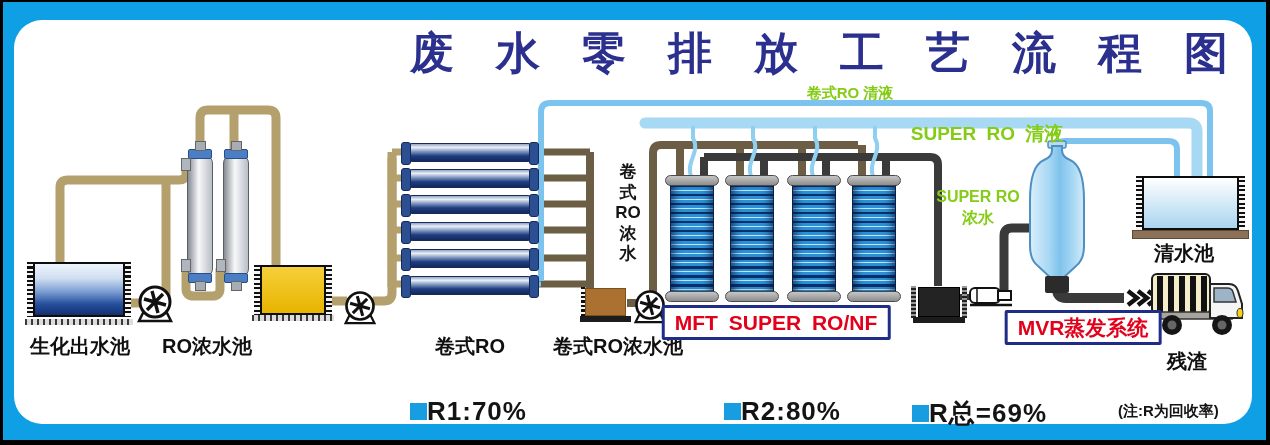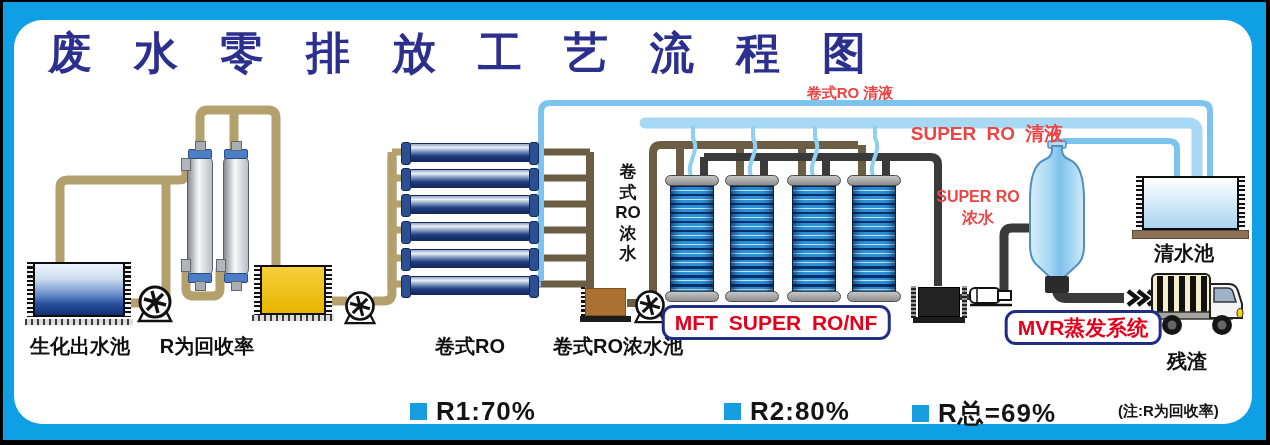--- a/index.html
+++ b/index.html
@@ -3,27 +3,27 @@
 <meta charset="utf-8">
 <style>
   html,body{margin:0;padding:0;background:#000;}
   #stage{position:relative;width:1270px;height:445px;background:#000;overflow:hidden;
          font-family:"Liberation Sans","DejaVu Sans",sans-serif;}
   .frame{position:absolute;left:3px;top:2px;right:4px;bottom:5px;background:#0f9fe4;}
   .panel{position:absolute;left:14px;top:20px;width:1238px;height:404px;background:#fff;border-radius:28px;}
   .abs{position:absolute;}
   .ctr{transform:translateX(-50%);}
 
-  .title{position:absolute;left:0;right:0;top:24px;text-align:left;
-         font-size:44px;font-weight:700;color:#2b2f8e;letter-spacing:42px;padding-left:48px;white-space:nowrap;}
+  .title{position:absolute;left:0;right:0;top:24px;text-align:right;
+         font-size:44px;font-weight:700;color:#2b2f8e;letter-spacing:42px;padding-left:36px;white-space:nowrap;}
 
   .eq-label{position:absolute;font-size:20px;font-weight:700;color:#101010;white-space:nowrap;}
-  .stream-label{position:absolute;font-weight:700;color:#ef4444;white-space:nowrap;}
-
-  .rbox{position:absolute;border:3px solid #1f2d87;border-radius:11px;background:#fff;
+  .stream-label{position:absolute;font-weight:700;color:#84cc16;white-space:nowrap;}
+
+  .rbox{position:absolute;border:3px solid #1f2d87;border-radius:2px;background:#fff;
         color:#e2001a;font-weight:700;font-size:21px;line-height:1;padding:4px 10px;white-space:nowrap;word-spacing:5px;}
 
   
   .tank{position:absolute;border:2px solid #0d0d0d;box-sizing:border-box;}
   .coil-l,.coil-r{position:absolute;top:-2px;bottom:-2px;width:6px;
         background:repeating-linear-gradient(180deg,#101010 0 2px,#f6f6f6 2px 4.5px);}
   .coil-l{left:-8px;} .coil-r{right:-8px;}
   .tank-bio{left:33px;top:262px;width:92px;height:55px;
         background:linear-gradient(180deg,#eef4fb 0%,#cfdff1 28%,#7a9cd2 55%,#27509e 78%,#132f72 100%);}
   .tank-yellow{left:260px;top:265px;width:66px;height:50px;
@@ -58,21 +58,21 @@
   
   .sc{position:absolute;top:175px;width:54px;height:127px;}
   .sc .cap,.sc .base{position:absolute;left:0;width:54px;height:11px;border:1px solid #4a4a4a;border-radius:6px;
       background:linear-gradient(180deg,#c6c6c6,#8d8d8d);box-sizing:border-box;}
   .sc .cap{top:0;} .sc .base{top:116px;}
   .sc .body{position:absolute;left:5px;top:9px;width:44px;height:109px;border:1px solid #0a1f4e;box-sizing:border-box;
       background:repeating-linear-gradient(180deg,#0c2f6b 0 2.5px,#2b91d6 2.5px 5px,#bfe6fa 5px 6.5px,#2b91d6 6.5px 9px);
       box-shadow:inset 7px 0 9px -4px rgba(5,15,50,.65), inset -7px 0 9px -4px rgba(5,15,50,.65);}
 
   
-  .legend-item{position:absolute;display:flex;align-items:center;gap:9px;top:396px;}
+  .legend-item{position:absolute;display:flex;align-items:center;top:396px;}
   .legend-sq{width:17px;height:17px;background:#189de0;}
   .legend-txt{font-size:26px;font-weight:600;color:#141414;letter-spacing:1px;}
   .legend-note{position:absolute;top:402px;font-size:15px;font-weight:600;color:#141414;}
 
   .vtext{position:absolute;left:611px;top:162px;width:34px;display:flex;flex-direction:column;align-items:center;
          font-size:17px;font-weight:700;color:#141414;line-height:20.5px;}
   svg.layer{position:absolute;left:0;top:0;}
 </style>
 </head>
 <body>
@@ -269,21 +269,21 @@
     <div class="cap"></div>
     <div class="base"></div>
   </div>
   <div class="sc" style="left:847px;">
     <div class="body"></div>
     <div class="cap"></div>
     <div class="base"></div>
   </div>
 
   <div class="eq-label ctr" style="left:80px;top:333px;">生化出水池</div>
-  <div class="eq-label ctr" style="left:207px;top:333px;">R为回收率</div>
+  <div class="eq-label ctr" style="left:207px;top:333px;">RO浓水池</div>
   <div class="eq-label ctr" style="left:470px;top:333px;">卷式RO</div>
   <div class="eq-label ctr" style="left:618px;top:333px;">卷式RO浓水池</div>
   <div class="eq-label ctr" style="left:1184px;top:240px;">清水池</div>
   <div class="eq-label ctr" style="left:1187px;top:348px;">残渣</div>
 
   <div class="rbox ctr" style="left:776px;top:305px;">MFT SUPER RO/NF</div>
   <div class="rbox ctr" style="left:1071px;top:310px;margin-left:12px;">MVR蒸发系统</div>
 
   <div class="stream-label ctr" style="left:850px;top:84px;font-size:15px;">卷式RO 清液</div>
   <div class="stream-label ctr" style="left:987px;top:121px;font-size:19px;word-spacing:5px;">SUPER RO 清液</div>

